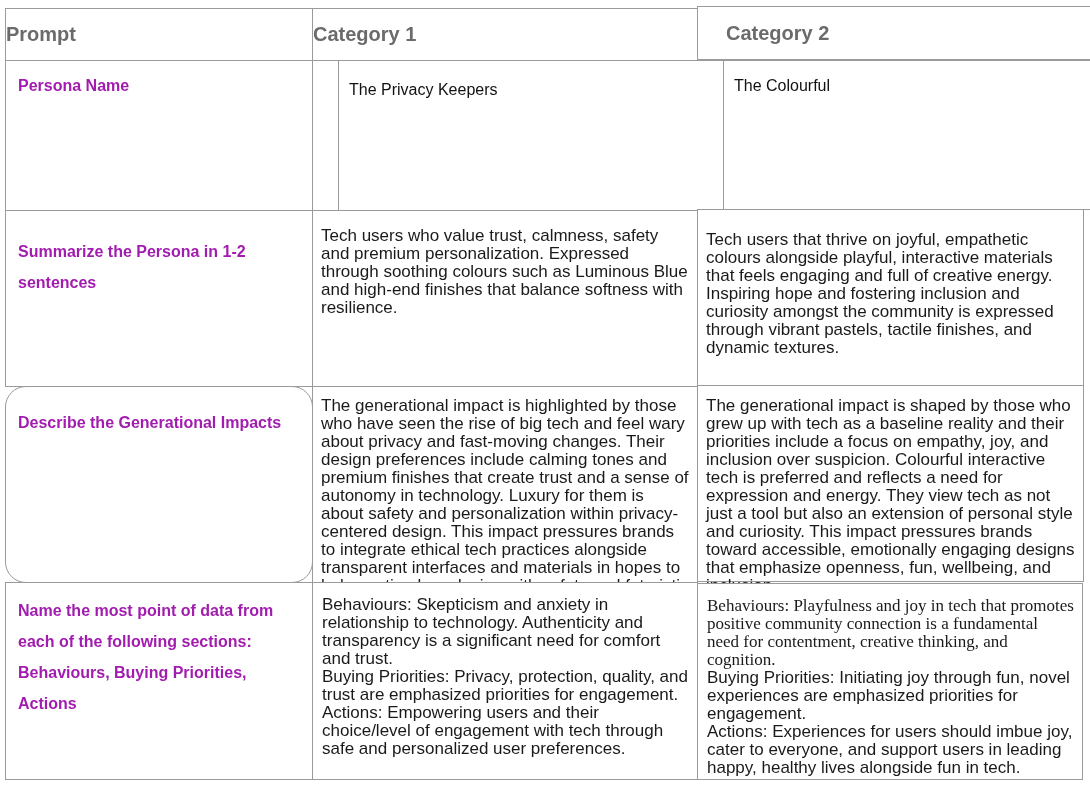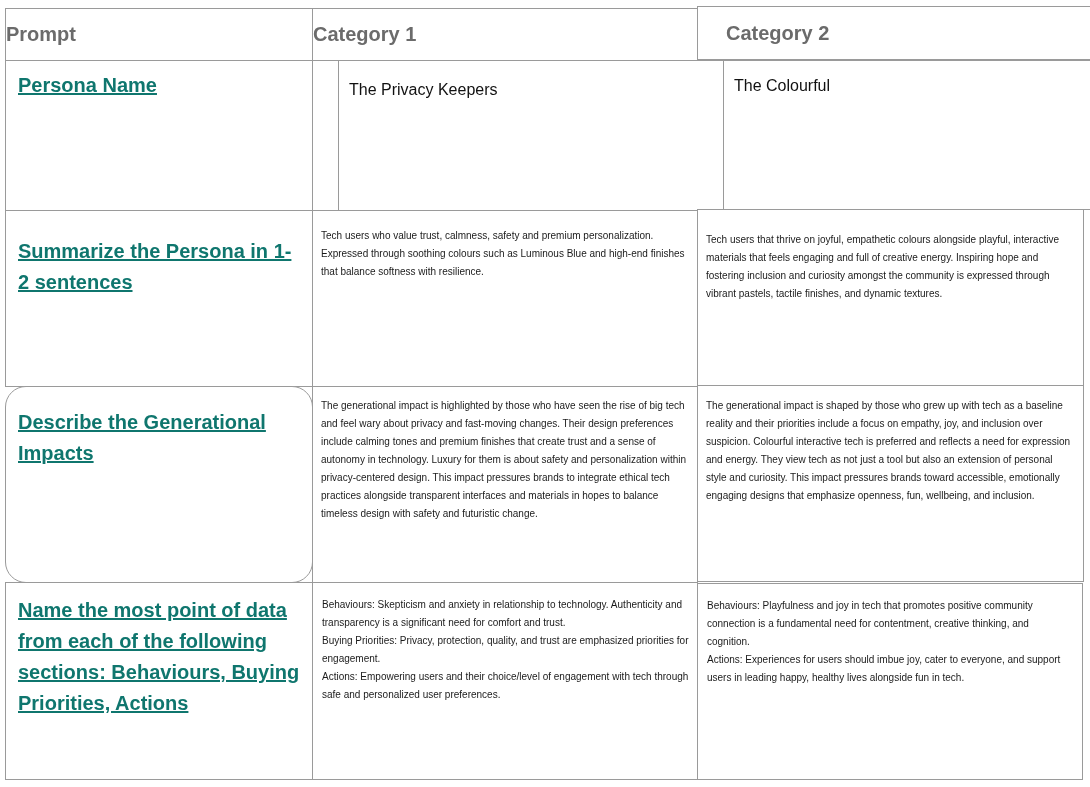--- a/index.html
+++ b/index.html
@@ -22,36 +22,35 @@
     }
     .hdr {
       display: flex;
       align-items: center;
       justify-content: flex-start;
       color: #6b6b6b;
       font-weight: bold;
       font-size: 20px;
     }
     .prompt {
-      color: #0f766e;
+      color: #a21caf;
       font-weight: bold;
-      font-size: 20px;
+      font-size: 16px;
       line-height: 31px;
       padding: 9px 12px 0 12px;
-      text-decoration: underline;
     }
     .name {
       color: #111111;
       font-size: 16px;
       padding: 18px 10px 0 10px;
       margin-left: 26px;
     }
     .body-text {
       color: #1a1a1a;
-      font-size: 10px;
+      font-size: 17px;
       line-height: 18px;
       padding: 0 8px 15px 8px;
     }
     .line { display: block; white-space: nowrap; }
   </style>
 </head>
 <body>
 
 <div class="cell hdr" style="left:5px; top:8px; width:308px; height:53px;">
   <span>Prompt</span>
@@ -95,15 +94,16 @@
 
 <div class="cell prompt" style="left:5px; top:582px; width:308px; height:198px; padding-top:12px;">
   <span>Name the most point of data from each of the following sections: Behaviours, Buying Priorities, Actions</span>
 </div>
 <div class="cell body-text" style="left:312px; top:582px; width:386px; height:198px; padding-top:13px; padding-left:9px;">
   <span class="line" style="white-space:normal;">Behaviours: Skepticism and anxiety in relationship to technology. Authenticity and transparency is a significant need for comfort and trust.</span>
   <span class="line" style="white-space:normal;">Buying Priorities: Privacy, protection, quality, and trust are emphasized priorities for engagement.</span>
   <span class="line" style="white-space:normal;">Actions: Empowering users and their choice/level of engagement with tech through safe and personalized user preferences.</span>
 </div>
 <div class="cell body-text" style="left:697px; top:583px; width:386px; height:197px; padding-top:13px; padding-left:9px;">
-  <span class="line" style="white-space:normal;">Behaviours: Playfulness and joy in tech that promotes positive community connection is a fundamental need for contentment, creative thinking, and cognition.</span>
+  <span class="line" style="white-space:normal;font-family:Liberation Serif, serif;">Behaviours: Playfulness and joy in tech that promotes positive community connection is a fundamental need for contentment, creative thinking, and cognition.</span>
+  <span class="line" style="white-space:normal;">Buying Priorities: Initiating joy through fun, novel experiences are emphasized priorities for engagement.</span>
   <span class="line" style="white-space:normal;">Actions: Experiences for users should imbue joy, cater to everyone,  and support users in leading happy, healthy lives alongside fun in tech.</span>
 </div>
 
 </body></html>

